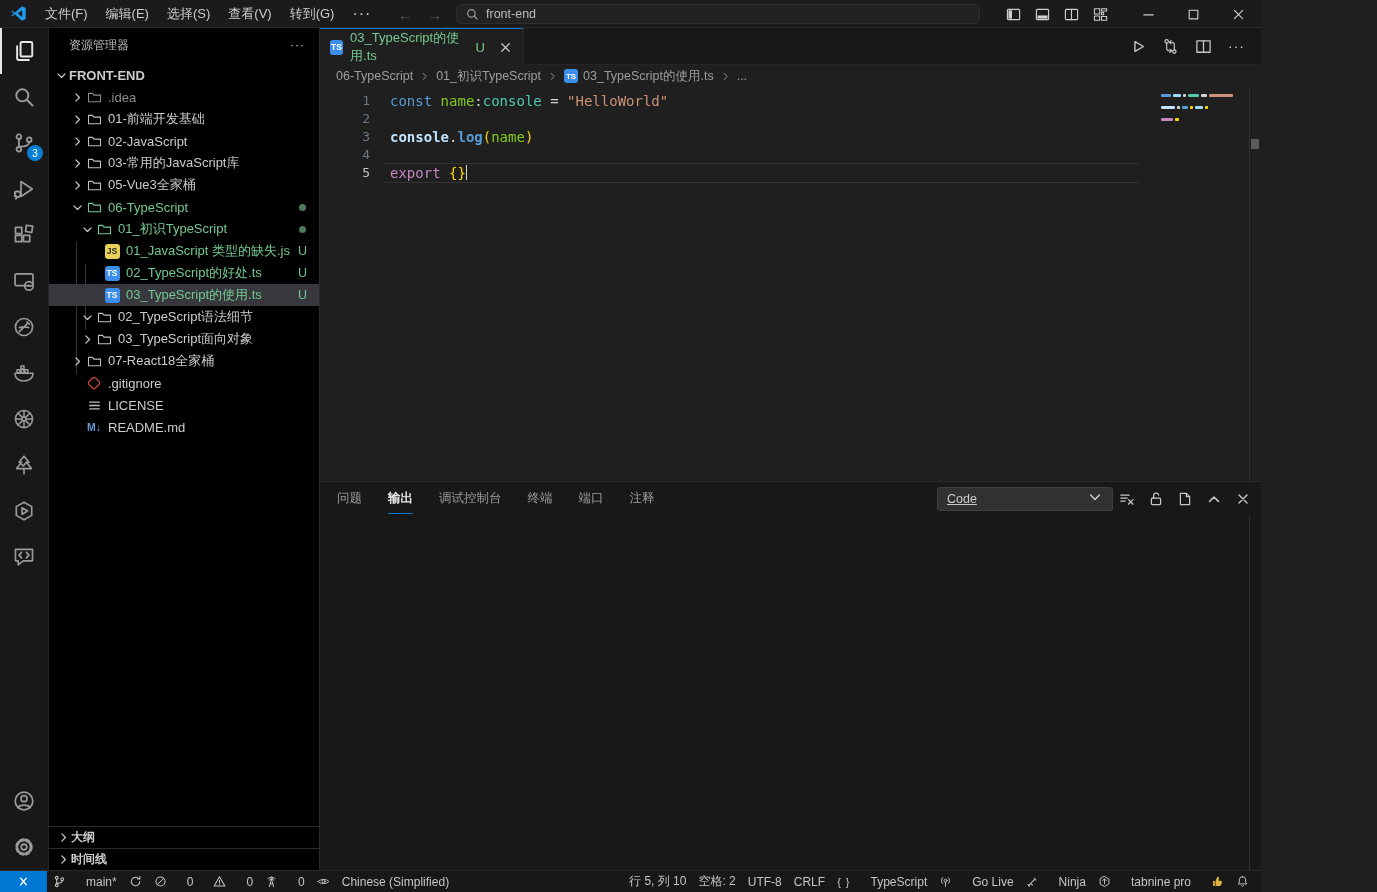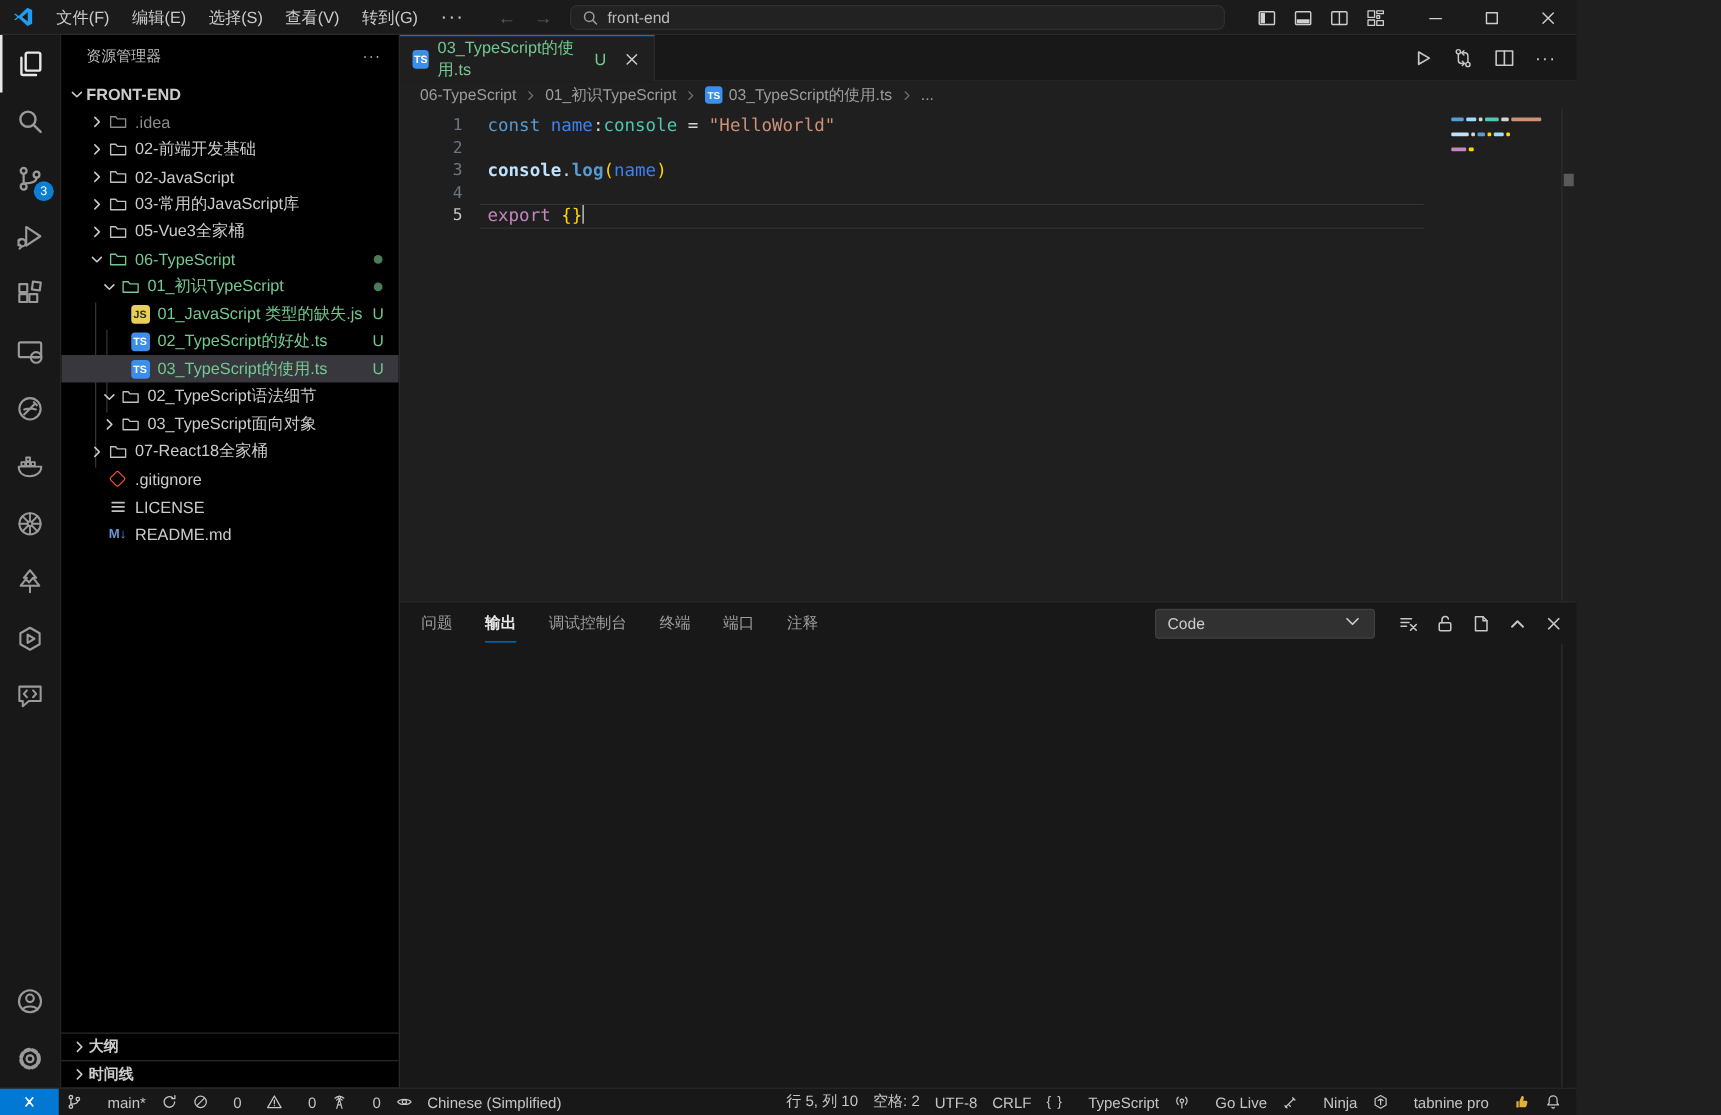--- a/index.html
+++ b/index.html
@@ -87,42 +87,42 @@
   .code-area { flex:1; position:relative; font-family:"DejaVu Sans Mono", monospace;
     font-size:14px; line-height:18px; padding-top:5px; overflow:hidden; }
   .code-line { height:18px; display:flex; position:relative; }
   .gutter { flex:0 0 50px; text-align:right; color:#6e7681; font-size:13px; padding-right:0; }
   .code-line.current .gutter { color:#c6c6c6; }
   .lc { padding-left:20px; white-space:pre; color:#d4d4d4; }
   .code-line.current::before { content:""; position:absolute; left:64px; right:122px; top:-1px; bottom:-1px;
     border-top:1px solid rgba(255,255,255,0.09); border-bottom:1px solid rgba(255,255,255,0.09); }
   .tk-kw  { color:#569cd6; }
   .tk-kw2 { color:#c586c0; }
-  .tk-var { color:#3b82f6; }
+  .tk-var { color:#84cc16; }
   .tk-type{ color:#4ec9b0; }
   .tk-pl  { color:#d4d4d4; }
   .tk-str { color:#ce9178; }
   .tk-obj { color:#bfe3ff; font-weight:bold; }
   .tk-fn  { color:#569cd6; font-weight:bold; }
   .tk-brk { color:#ffd602; }
   .cursor { display:inline-block; width:1.5px; height:15px; background:#d7d7d7; vertical-align:-2px; }
   .minimap { position:absolute; top:7px; right:28px; width:72px; }
   .mm-row { display:flex; gap:2px; height:3px; margin-bottom:3px; }
   .mm-row i { height:3px; border-radius:1px; display:block; }
   .scroll-strip { position:absolute; top:0; right:0; bottom:0; width:12px; border-left:1px solid #2e2e2e; }
   .scroll-thumb { position:absolute; top:52px; right:2px; width:8px; height:10px; background:#5a5a5a; }
 
   
   .panel { flex:0 0 389px; background:#181818; border-top:1px solid #2a2a2a; display:flex; flex-direction:column; }
   .panel-header { flex:0 0 33px; display:flex; align-items:center; padding:0 10px 0 17px; }
   .ptabs { display:flex; gap:26px; font-size:12.5px; color:#9d9d9d; }
   .ptab { position:relative; padding:4px 0; cursor:pointer; white-space:nowrap; }
   .ptab.active { color:#e7e7e7; font-weight:bold; }
   .ptab.active::after { content:""; position:absolute; left:0; right:0; bottom:-3px; height:1.5px; background:#0078d4; }
-  .panel-right { margin-left:auto; display:flex; align-items:center; gap:13px; color:#c8c8c8; }
+  .panel-right { margin-left:auto; display:flex; align-items:center; color:#c8c8c8;text-decoration:underline; }
   .channel-select { width:176px; height:24px; background:#313131; border:1px solid #404040; border-radius:3px;
     display:flex; align-items:center; justify-content:space-between; padding:0 9px; font-size:12.5px;
     color:#cccccc; cursor:pointer; margin-right:6px; }
   .panel-right svg { width:16px; height:16px; }
   .panel-body { flex:1; position:relative; background:#181818; }
 
   
   .statusbar { flex:0 0 22px; background:#181818; border-top:1px solid #2a2a2a; display:flex;
     align-items:stretch; font-size:12px; color:#c5c5c5; }
   .sb-item { display:flex; align-items:center; gap:20px; padding:0 6px; cursor:pointer; white-space:nowrap; }
@@ -374,21 +374,21 @@
             <span class="chev">
               <svg viewBox="0 0 16 16" width="15" height="15" fill="none" stroke="currentColor" stroke-width="1.5" stroke-linecap="round" stroke-linejoin="round">
                 <path d="M6 3.6l4.4 4.4L6 12.4"></path>
               </svg>
             </span>
             <span class="ficon" style="color: rgb(192, 192, 192);">
               <svg viewBox="0 0 16 16" width="15" height="15" fill="none" stroke="currentColor" stroke-width="1.15" stroke-linecap="round" stroke-linejoin="round">
                 <path d="M1.6 3.6h4.3l1.5 1.9h7V12.6H1.6z"></path>
               </svg>
             </span>
-            <span class="label c-n">02-前端开发基础</span>
+            <span class="label c-n">01-前端开发基础</span>
           </div>
           <div class="row" style="padding-left: 20px;">
             <span class="chev">
               <svg viewBox="0 0 16 16" width="15" height="15" fill="none" stroke="currentColor" stroke-width="1.5" stroke-linecap="round" stroke-linejoin="round">
                 <path d="M6 3.6l4.4 4.4L6 12.4"></path>
               </svg>
             </span>
             <span class="ficon" style="color: rgb(192, 192, 192);">
               <svg viewBox="0 0 16 16" width="15" height="15" fill="none" stroke="currentColor" stroke-width="1.15" stroke-linecap="round" stroke-linejoin="round">
                 <path d="M1.6 3.6h4.3l1.5 1.9h7V12.6H1.6z"></path>

